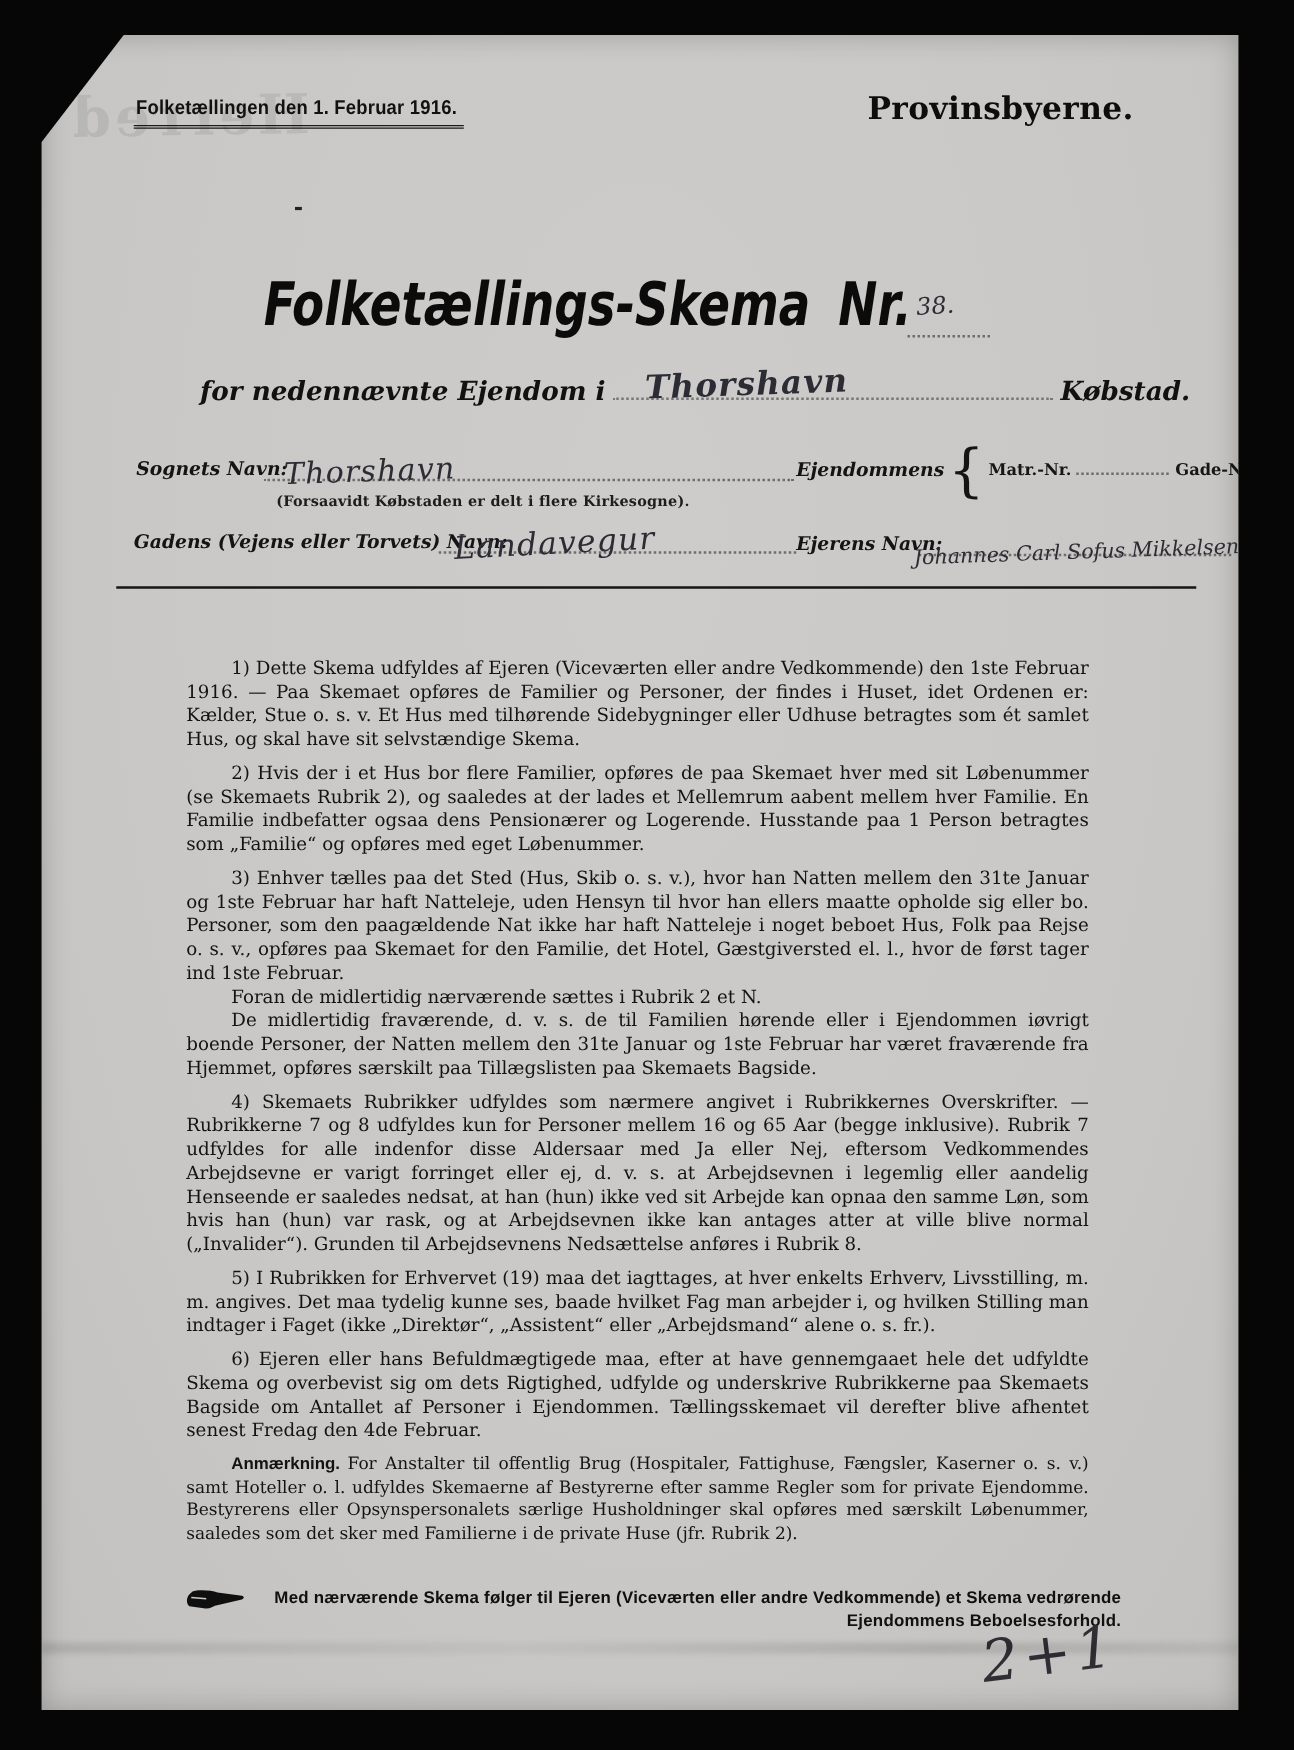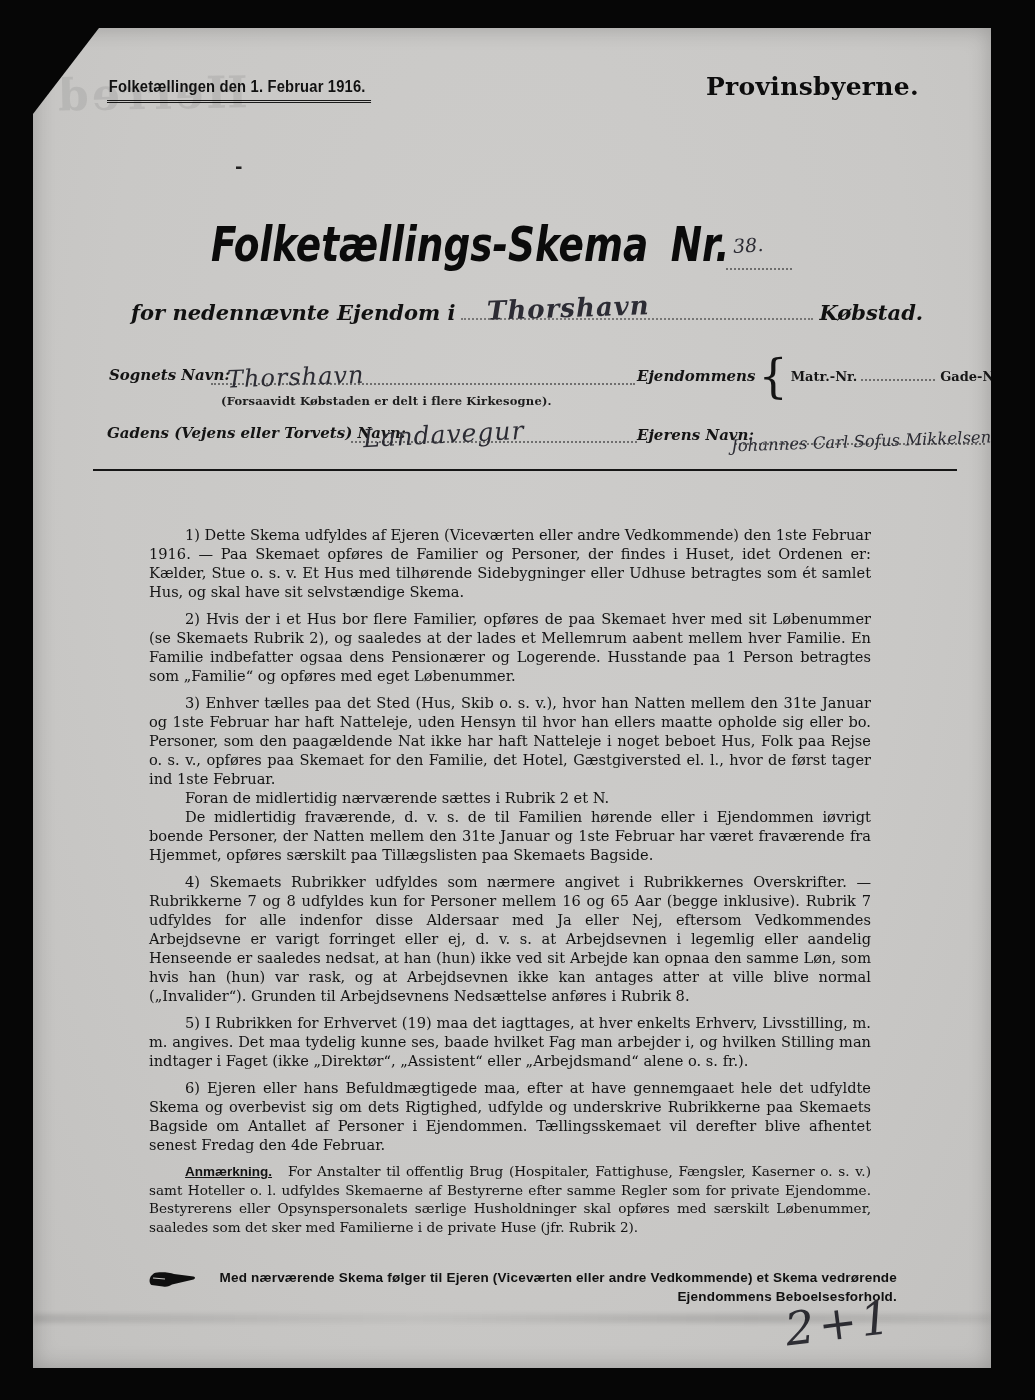--- a/index.html
+++ b/index.html
@@ -18,38 +18,38 @@
   .ghost{
     left:22px;top:40px;font:700 44px "DejaVu Serif", serif;letter-spacing:3px;
     color:rgba(70,70,70,.12);transform:scaleX(-1) rotate(1deg);
   }
   .census-header{
     left:74px;top:50px;font:700 16px "Liberation Sans", sans-serif;
     color:#111;letter-spacing:.2px;border-bottom:3px double #1a1a1a;
     padding:0 6px 4px 2px;transform:scaleX(.92);transform-origin:left top;white-space:nowrap;
   }
   .region-header{
-    right:72px;top:44px;font:700 25px "DejaVu Serif", serif;color:#0d0d0d;letter-spacing:.3px;
+    right:84px;top:44px;font:700 25px "DejaVu Serif", serif;color:#0d0d0d;letter-spacing:.3px;
   }
   .stray{left:202px;top:128px;font:700 18px "DejaVu Sans", sans-serif;color:#222;}
   .title{
     left:178px;top:188px;font:italic 700 48px "DejaVu Sans", sans-serif;
     color:#0b0b0b;white-space:nowrap;letter-spacing:0;word-spacing:12px;
     transform:scaleX(.78);transform-origin:left top;
   }
   .hw{
     font-family:"DejaVu Serif", serif;font-style:italic;color:#2c2c34;
     white-space:nowrap;
   }
   .title-num{left:700px;top:206px;font-size:19px;transform:rotate(-4deg);}
   .title-num-line{left:693px;top:240px;width:66px;}
   .dot{border-bottom:2px dotted rgba(35,35,35,.55);display:inline-block;}
   .dotline{position:absolute;border-bottom:2px dotted rgba(35,35,35,.55);}
   .subtitle{
-    left:98px;top:260px;display:flex;align-items:baseline;white-space:nowrap;
+    left:127px;top:260px;display:flex;align-items:baseline;white-space:nowrap;
     font:italic 700 21px "DejaVu Serif", serif;color:#111;
   }
   .sub-blank{width:352px;border-bottom:2px dotted rgba(35,35,35,.5);position:relative;margin:0 6px;height:30px;}
   .sub-hw{position:absolute;left:26px;bottom:-5px;font-size:26px;transform:rotate(-2deg);letter-spacing:1px;}
   .flabel{font:italic 700 15px "DejaVu Serif", serif;color:#141414;white-space:nowrap;}
   .slabel{font:700 13px "DejaVu Serif", serif;color:#161616;white-space:nowrap;}
   .note{left:188px;top:366px;font:700 11.5px "DejaVu Serif", serif;color:#1d1d1d;letter-spacing:.2px;}
   .line-box{position:absolute;height:26px;}
   .line-box .hw{position:absolute;bottom:-6px;}
   .brace{font:400 46px "DejaVu Serif", serif;color:#141414;line-height:40px;margin:0 3px;}
@@ -60,21 +60,21 @@
   .rules{left:116px;top:497px;width:722px;color:#131313;}
   .rules h2{
     text-align:center;font:700 26px "DejaVu Serif", serif;margin:0 0 12px 0;letter-spacing:.5px;color:#0e0e0e;
   }
   .para{margin:0 0 8px 0;}
   .para p{
     font-size:14.6px;line-height:19px;margin:0;text-align:justify;text-indent:36px;
     font-family:"DejaVu Serif", serif;
   }
   .anm p{font-size:13.6px;line-height:18.5px;}
-  .anm-label{font:700 13.5px "Liberation Sans", sans-serif;margin-right:16px;text-decoration:underline;}
+  .anm-label{font:700 13.5px "Liberation Sans", sans-serif;margin-right:6px;}
   .footnote{
     left:116px;top:1240px;width:748px;display:flex;gap:14px;align-items:flex-start;
   }
   .footnote-text{
     font:700 13.5px/19px "Liberation Sans", sans-serif;color:#101010;width:692px;letter-spacing:.2px;text-align:right;
   }
   .manicule{flex:0 0 auto;margin-top:2px;}
   .tally{left:752px;top:1268px;font-size:46px;transform:rotate(-7deg);color:#2e2e34;letter-spacing:4px;}
   .smudge{
     left:0;top:1286px;width:100%;height:9px;filter:blur(2px);

